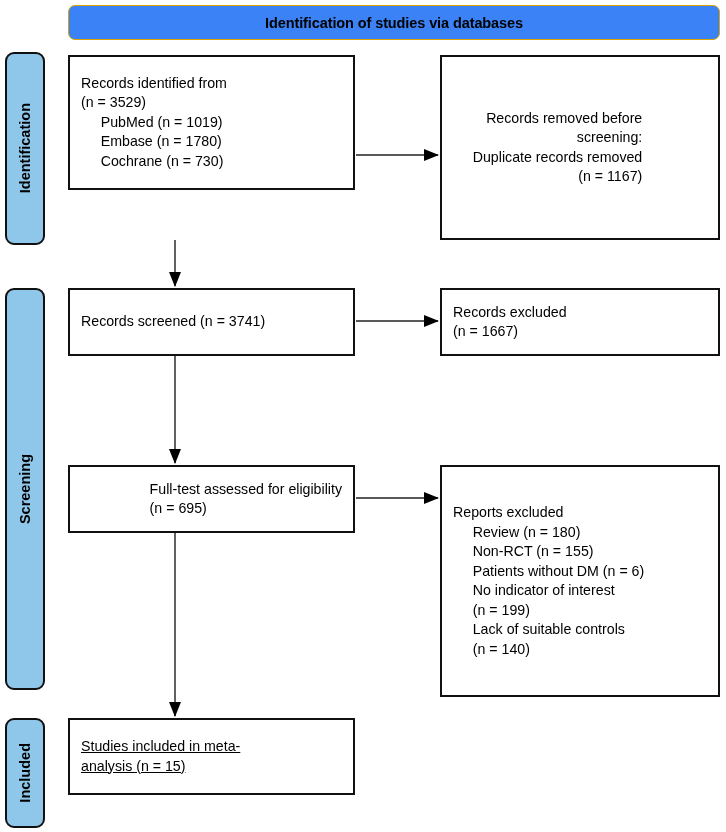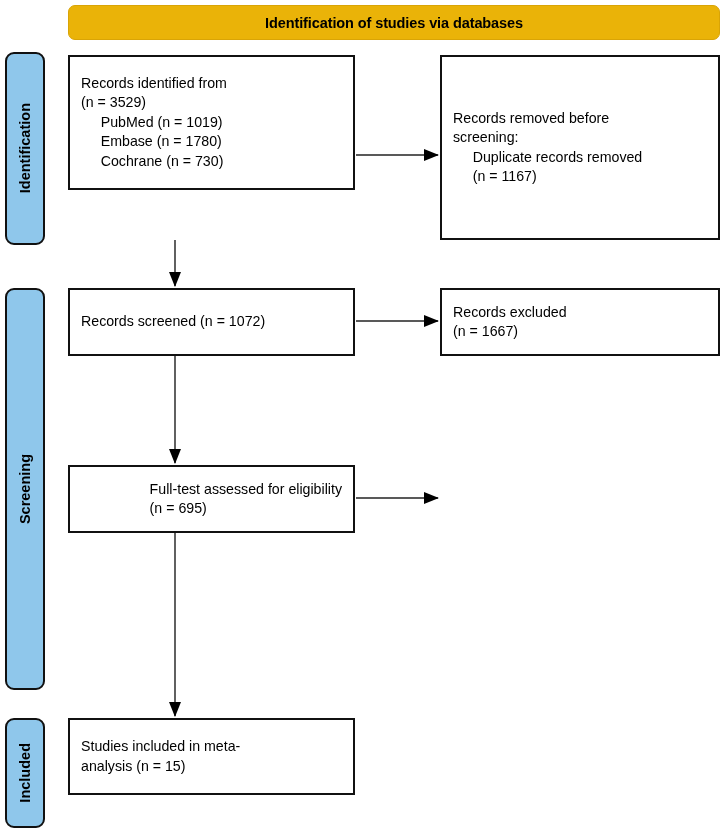--- a/index.html
+++ b/index.html
@@ -19,21 +19,21 @@
     overflow: hidden;
   }
 
   
   .banner {
     position: absolute;
     left: 68px;
     top: 5px;
     width: 652px;
     height: 35px;
-    background: #eab308;
+    background: #3b82f6;
     border: 1px solid #D9A406;
     border-radius: 7px;
     display: flex;
     align-items: center;
     justify-content: center;
     box-sizing: border-box;
   }
   .banner-text {
     font-size: 14.5px;
     font-weight: bold;
@@ -81,24 +81,24 @@
     font-size: 14.2px;
     line-height: 19.5px;
     color: #000000;
     white-space: pre-wrap;
   }
 
   
   #box-identified { left: 68px; top: 55px;  width: 287px; height: 135px; }
   #box-screened   { left: 68px; top: 288px; width: 287px; height: 68px;  }
   #box-fulltest   { left: 68px; top: 465px; width: 287px; height: 68px; justify-content: flex-end;  }
-  #box-included   { left: 68px; top: 718px; width: 287px; height: 77px;  }
+  #box-included   { left: 68px; top: 718px; width: 287px; height: 77px; text-decoration: underline;  }
 
   
-  #box-removed    { left: 440px; top: 55px;  width: 280px; height: 185px; }
+  #box-removed    { left: 440px; top: 55px;  width: 280px; height: 185px; text-align: right; }
   #box-excluded   { left: 440px; top: 288px; width: 280px; height: 68px; align-items: center;  }
   #box-reports    { left: 440px; top: 465px; width: 280px; height: 232px; }
 
   
   #connectors {
     position: absolute;
     left: 0;
     top: 0;
     width: 726px;
     height: 832px;
@@ -146,21 +146,21 @@
 
   <div class="box" id="box-identified">
     <span class="box-text">Records identified from
 (n = 3529)
      PubMed (n = 1019)
      Embase (n = 1780)
      Cochrane (n = 730)</span>
   </div>
 
   <div class="box" id="box-screened">
-    <span class="box-text">Records screened (n = 1072)</span>
+    <span class="box-text">Records screened (n = 3741)</span>
   </div>
 
   <div class="box" id="box-fulltest">
     <span class="box-text">Full-test assessed for eligibility
 (n = 695)</span>
   </div>
 
   <div class="box" id="box-included">
     <span class="box-text">Studies included in meta-
 analysis (n = 15)</span>
@@ -171,14 +171,24 @@
 screening:
      Duplicate records removed
      (n = 1167)</span>
   </div>
 
   <div class="box" id="box-excluded">
     <span class="box-text">Records excluded
 (n = 1667)</span>
   </div>
 
+  <div class="box" id="box-reports">
+    <span class="box-text">Reports excluded
+     Review (n = 180)
+     Non-RCT (n = 155)
+     Patients without DM (n = 6)
+     No indicator of interest
+     (n = 199)
+     Lack of suitable controls
+     (n = 140)</span>
+  </div>
 
 </div>
 
 </body></html>

